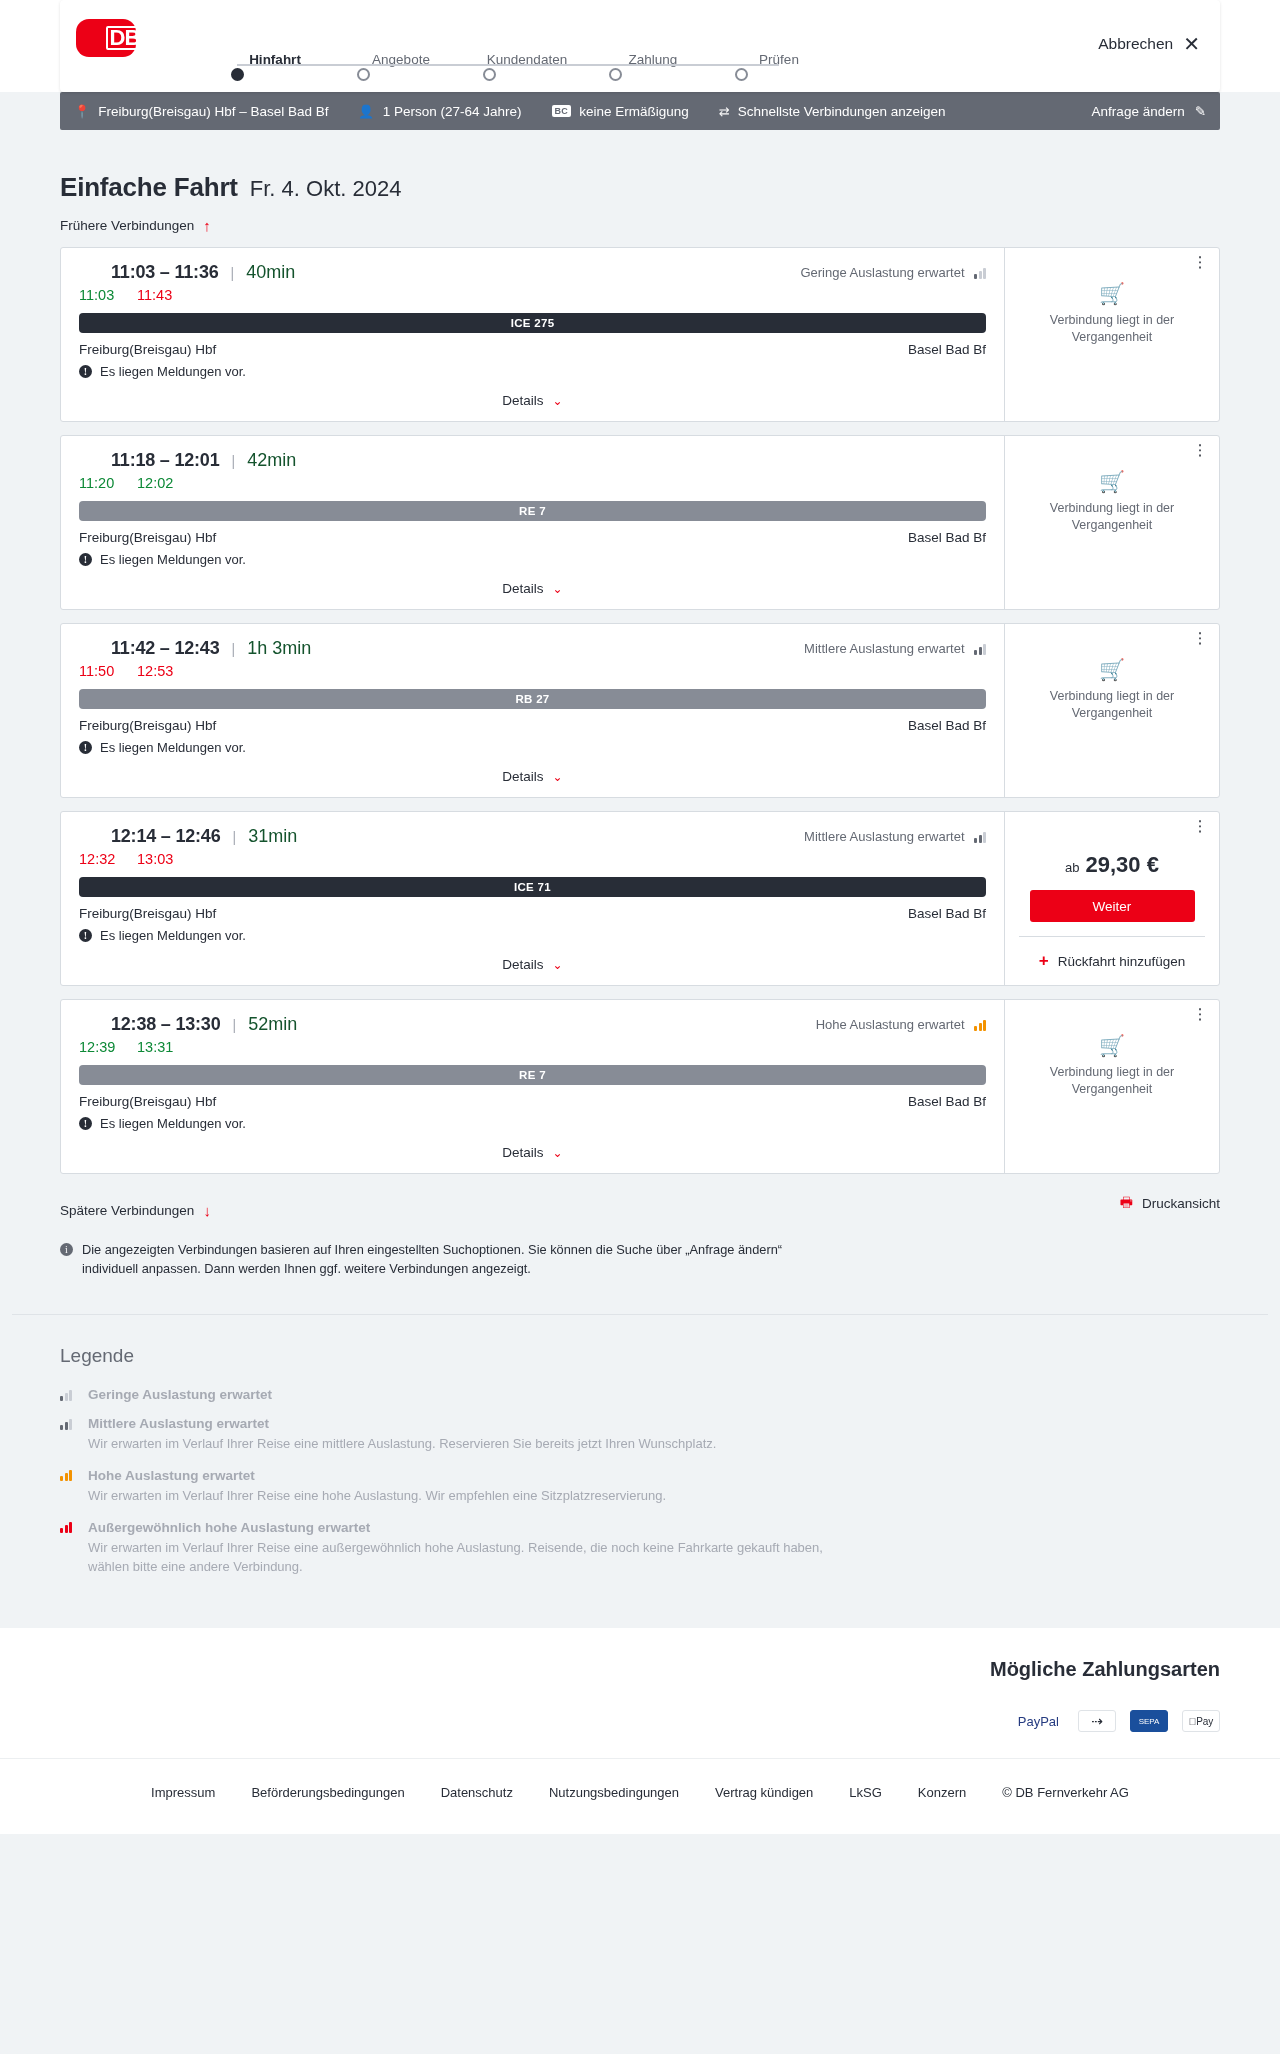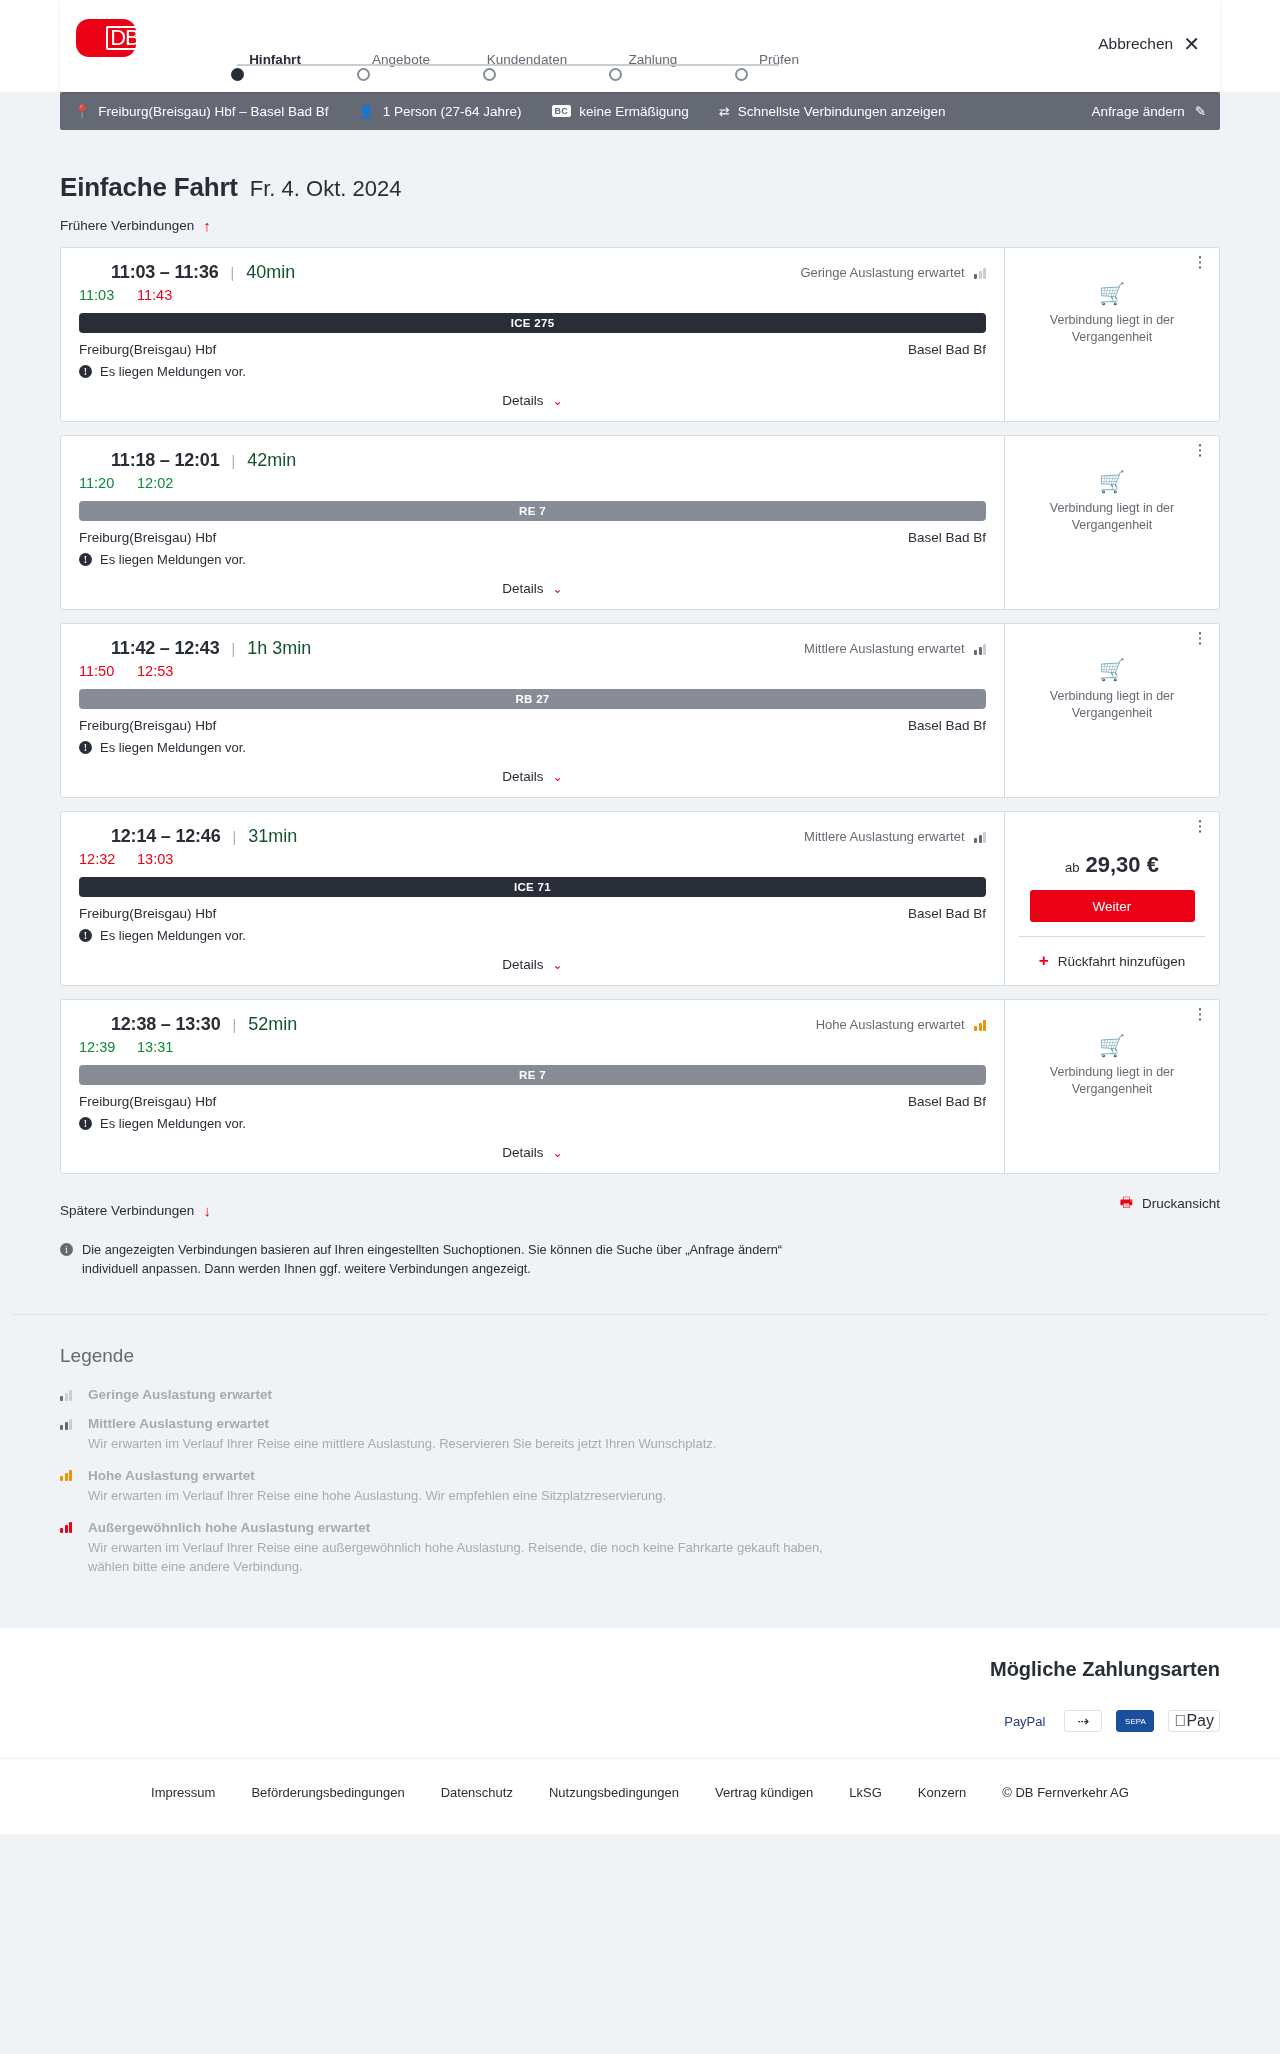--- a/index.html
+++ b/index.html
@@ -16,21 +16,21 @@
   
   .header-wrap { background:#fff; padding:0; }
   .header {
     width:1160px; margin:0 auto; background:#fff;
     border-radius:4px; box-shadow:0 1px 3px rgba(0,0,0,.12);
     height:92px; display:flex; align-items:flex-start; position:relative;
   }
   .db-logo {
     width:60px; height:38px; background:#ec0016; border-radius:13px;
     margin:19px 0 0 16px; display:flex; align-items:center; justify-content:center;
-    color:#fff; font-weight:normal; font-size:22px; letter-spacing:-1px;
+    color:#fff; font-weight:bold; font-size:22px; letter-spacing:-1px;
     font-family:"Liberation Sans", sans-serif;
     padding-left:37px;
   }
   .db-logo span { border:2px solid #fff; padding:0 2px; border-radius:2px; line-height:20px;}
   .steps { display:flex; margin-left:38px; margin-top:26px; }
   .step { width:126px; text-align:center; position:relative; }
   .step .lbl { font-size:13.5px; color:#646973; }
   .step.active .lbl { color:#282d37; font-weight:bold; }
   .step .dot {
     width:13px; height:13px; border-radius:50%; border:2px solid #878c96;
@@ -174,21 +174,21 @@
   .pay { width:1160px; margin:0 auto; text-align:right; }
   .pay h3 { font-size:20px; margin:0 0 22px; font-weight:bold; }
   .pay .icons { display:flex; justify-content:flex-end; align-items:center; gap:14px; }
   .pay .icons .pi {
     height:22px; min-width:38px; border:1px solid #dfe3e7; border-radius:3px;
     display:flex; align-items:center; justify-content:center; font-size:10px; font-weight:normal;
     padding:0 5px; background:#fff;margin-top:7px;
   }
   .pay .icons .paypal { border:none; color:#253b80; font-size:13px; }
   .pay .icons .sepa { background:#1a4f9c; color:#fff; border-color:#1a4f9c; font-size:8px; }
-  .pay .icons .apay { font-size:16px; }
+  .pay .icons .apay { font-size:10px; }
   .pay .icons .giro { color:#282d37; font-size:14px; }
 
   
   .footer-wrap { background:#fff; border-top:1px solid #eceff1; padding:26px 0 34px; }
   .footer { width:1160px; margin:0 auto; display:flex; justify-content:center; gap:36px; }
   .footer a, .footer span { font-size:13px; color:#282d37; text-decoration:none; }
 </style>
 </head>
 <body>
 

